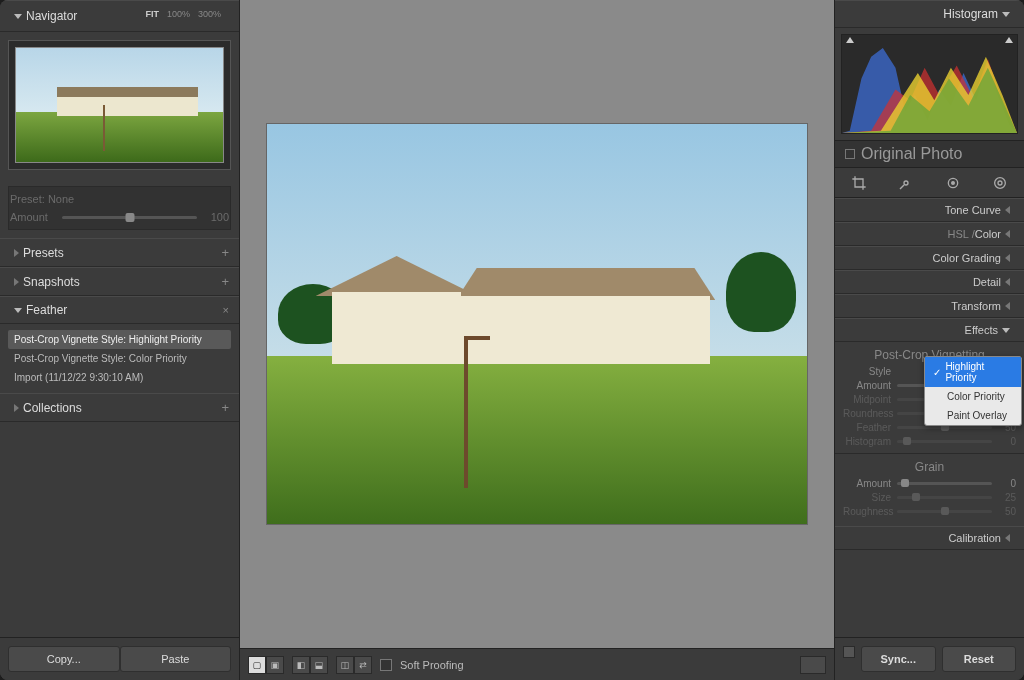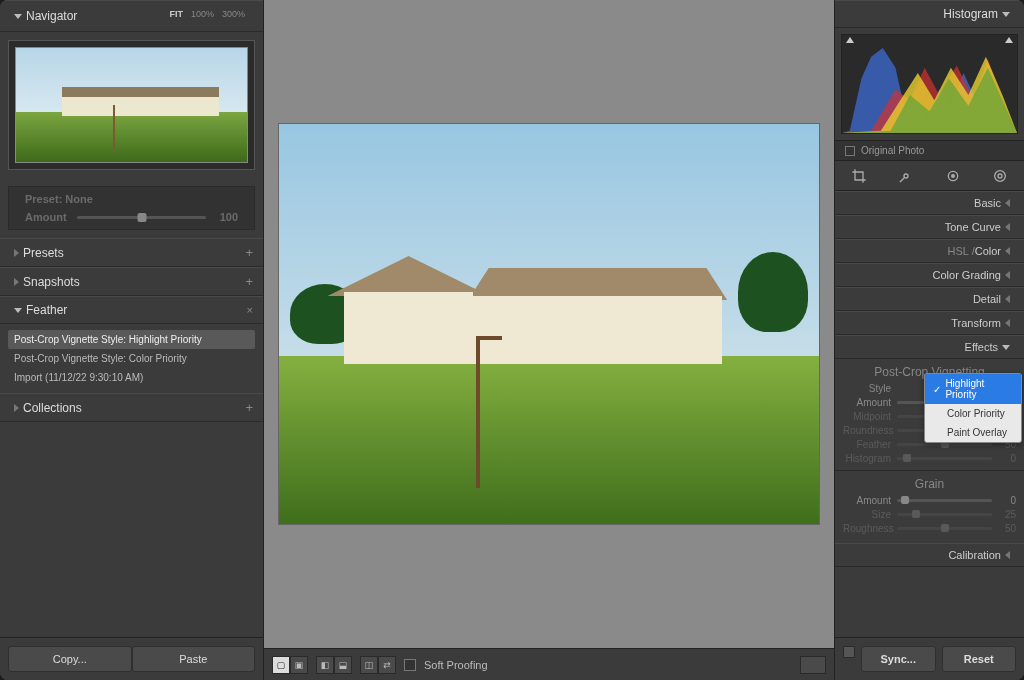--- a/index.html
+++ b/index.html
@@ -1,39 +1,39 @@
 <!DOCTYPE html>
 <html><head>
 <meta charset="utf-8">
 <style>
   *{box-sizing:border-box;margin:0;padding:0;font-family:-apple-system,Helvetica,Arial,sans-serif;}
   html,body{width:1024px;height:680px;background:#1d1d1d;overflow:hidden;color:#ccc;font-size:11px;}
   .root{display:flex;width:1024px;height:680px;border-radius:8px;overflow:hidden;background:#333;}
   .col{display:flex;flex-direction:column;}
-  .left{width:264px;background:#3b3b3b;border-right:1px solid #222;}
+  .left{width:240px;background:#3b3b3b;border-right:1px solid #222;}
   .right{width:190px;background:#3b3b3b;border-left:1px solid #222;}
   .center{flex:1;background:#8a8a8a;display:flex;flex-direction:column;}
   .panel-hdr{display:flex;align-items:center;padding:6px 10px;border-bottom:1px solid #2a2a2a;border-top:1px solid #4a4a4a;background:#3b3b3b;color:#ddd;cursor:pointer;}
   .panel-hdr.right-align{justify-content:flex-end;}
   .panel-hdr .title{flex:1;font-size:12px;color:#ddd;}
   .tri{width:0;height:0;display:inline-block;margin:0 4px;}
   .tri.down{border-left:4px solid transparent;border-right:4px solid transparent;border-top:5px solid #bbb;}
   .tri.rightp{border-top:4px solid transparent;border-bottom:4px solid transparent;border-left:5px solid #777;}
   .tri.leftp{border-top:4px solid transparent;border-bottom:4px solid transparent;border-right:5px solid #777;}
   .plus{color:#888;font-size:13px;}
   .nav-body{padding:8px;background:#3b3b3b;}
   .zoom-row{display:flex;justify-content:flex-end;gap:8px;padding:2px 8px 6px 8px;color:#888;font-size:9px;}
   .zoom-row .fit{color:#ccc;font-weight:600;}
   .thumb-frame{background:#2b2b2b;padding:6px;border:1px solid #555;}
   .thumb{width:100%;height:116px;background:#ddd;border:1px solid #888;position:relative;overflow:hidden;}
   .thumb .sky{position:absolute;top:0;left:0;right:0;height:56%;background:linear-gradient(#b8d6e8,#d6e8f0);}
   .thumb .grass{position:absolute;bottom:0;left:0;right:0;height:44%;background:linear-gradient(#7ca640,#3d6a1a);}
   .thumb .house{position:absolute;left:20%;right:12%;top:34%;height:26%;background:#ece7cf;border-top:10px solid #8c7a5c;}
   .thumb .post{position:absolute;left:42%;top:50%;width:2px;height:40%;background:#7a5a36;}
-  .preset-box{margin:8px;padding:6px 16px;background:#323232;color:#6b6b6b;border:1px solid #2a2a2a;font-weight:bold;}
+  .preset-box{margin:8px;padding:6px 1px;background:#323232;color:#6b6b6b;border:1px solid #2a2a2a;}
   .slider-row{display:flex;align-items:center;gap:6px;margin-top:6px;}
   .slider-row .lbl{width:46px;color:#6b6b6b;}
   .slider-row .track{flex:1;height:3px;background:#555;border-radius:2px;position:relative;}
   .slider-row .knob{position:absolute;top:-3px;width:9px;height:9px;background:#888;border-radius:2px;transform:translateX(-50%);}
   .slider-row .val{width:26px;text-align:right;color:#6b6b6b;}
   .history-body{padding:6px 8px;background:#3b3b3b;}
   .hist-item{padding:4px 6px;font-size:10px;color:#bbb;border-radius:2px;cursor:pointer;}
   .hist-item.sel{background:#595959;color:#eee;}
   .left-footer{margin-top:auto;display:flex;padding:8px;background:#3b3b3b;border-top:1px solid #222;}
   .btn{flex:1;padding:6px 4px;text-align:center;background:#4a4a4a;border-radius:3px;color:#ddd;font-size:11px;cursor:pointer;border:1px solid #2f2f2f;}
@@ -49,21 +49,21 @@
   .center-toolbar{height:32px;display:flex;align-items:center;gap:8px;padding:0 8px;background:#3b3b3b;border-top:1px solid #222;}
   .segbox{display:flex;gap:0;}
   .seg{width:18px;height:18px;background:#4a4a4a;border:1px solid #2a2a2a;display:flex;align-items:center;justify-content:center;font-size:9px;color:#bbb;}
   .seg.active{background:#ddd;color:#222;}
   .check{width:12px;height:12px;border:1px solid #777;background:#333;}
   .soft{color:#bbb;font-size:11px;}
   .end-combo{margin-left:auto;width:26px;height:18px;background:#4a4a4a;border:1px solid #2a2a2a;}
   .histo-box{height:100px;background:#2a2a2a;margin:6px;position:relative;border:1px solid #222;}
   .histo-box svg{width:100%;height:100%;}
   .histo-clip{position:absolute;top:2px;width:0;height:0;border-left:4px solid transparent;border-right:4px solid transparent;border-bottom:6px solid #ccc;}
-  .orig-row{display:flex;align-items:center;gap:6px;padding:4px 10px;background:#333;color:#999;font-size:10px;border-top:1px solid #222;border-bottom:1px solid #222;}
+  .orig-row{display:flex;align-items:center;gap:6px;padding:4px 10px;background:#333;color:#999;font-size:16px;border-top:1px solid #222;border-bottom:1px solid #222;}
   .tooliconrow{display:flex;justify-content:space-around;align-items:center;height:30px;background:#3b3b3b;border-bottom:1px solid #222;}
   .ticon{width:16px;height:16px;color:#aaa;cursor:pointer;}
   .rpanel{padding:5px 10px;display:flex;align-items:center;justify-content:flex-end;border-bottom:1px solid #2a2a2a;border-top:1px solid #4a4a4a;cursor:pointer;color:#ccc;font-size:11px;}
   .effects-body{padding:6px 8px;background:#3b3b3b;position:relative;}
   .eff-title{text-align:center;color:#888;font-size:12px;margin-bottom:4px;}
   .eff-row{display:flex;align-items:center;gap:6px;margin:3px 0;font-size:10px;}
   .eff-row .elbl{width:48px;text-align:right;color:#888;}
   .eff-row .track{flex:1;height:3px;background:#555;position:relative;border-radius:2px;}
   .eff-row .knob{position:absolute;top:-3px;width:8px;height:8px;background:#888;border-radius:2px;transform:translateX(-50%);}
   .eff-row .eval{width:18px;text-align:right;color:#888;}
@@ -212,24 +212,20 @@
           <circle cx="12" cy="12" r="7"></circle>
           <circle cx="12" cy="12" r="2" fill="currentColor"></circle>
         </svg>
       <svg class="ticon" viewBox="0 0 24 24" fill="none" stroke="currentColor" stroke-width="2">
           <circle cx="12" cy="12" r="8"></circle>
           <circle cx="12" cy="12" r="3"></circle>
         </svg>
     </div>
 
     <div class="rpanel">
-        <span>Basic</span>
-        <span class="tri leftp"></span>
-      </div>
-    <div class="rpanel">
         <span>Tone Curve</span>
         <span class="tri leftp"></span>
       </div>
     <div class="rpanel">
         <span style="color:#888">HSL / </span>
         <span>Color</span>
         <span class="tri leftp"></span>
       </div>
     <div class="rpanel">
         <span>Color Grading</span>

